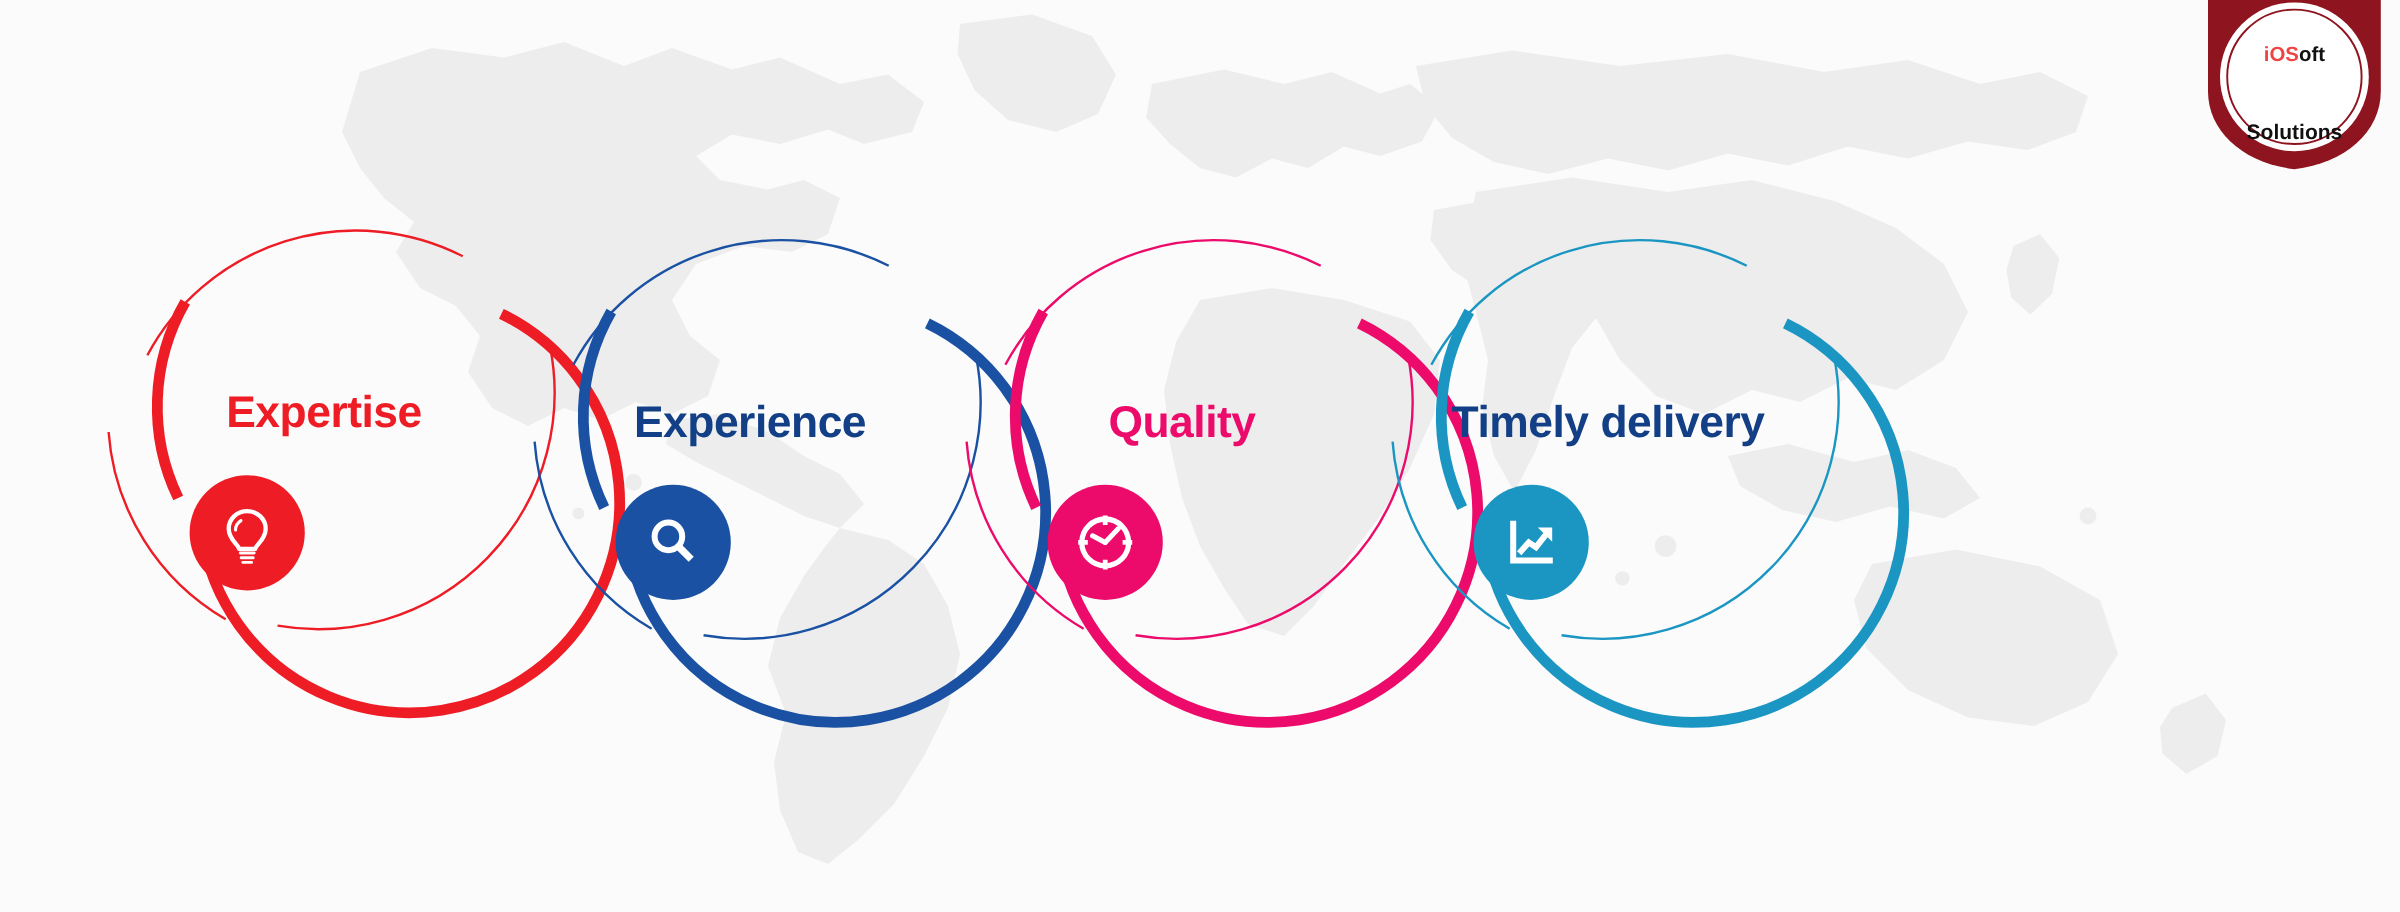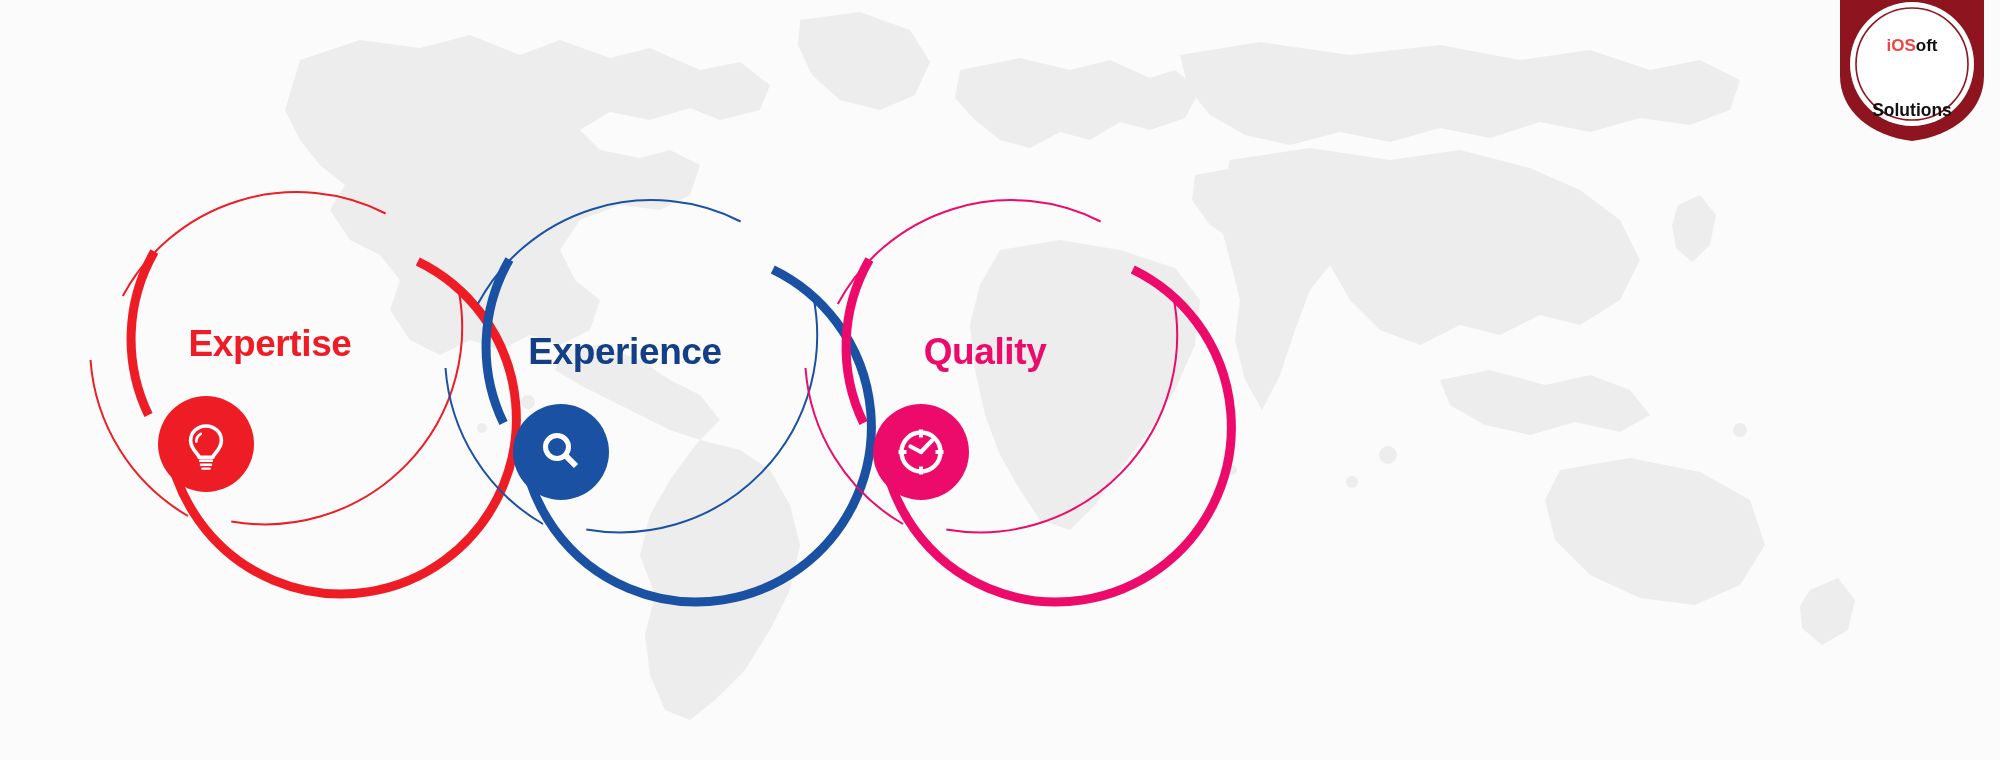--- a/index.html
+++ b/index.html
@@ -186,20 +186,37 @@
         <line x1="29" y1="6.5" x2="29" y2="14.5" stroke="#ffffff" stroke-width="4" stroke-linecap="butt"></line>
         <line x1="29" y1="43.5" x2="29" y2="51.5" stroke="#ffffff" stroke-width="4" stroke-linecap="butt"></line>
         <line x1="6.5" y1="29" x2="14.5" y2="29" stroke="#ffffff" stroke-width="4" stroke-linecap="butt"></line>
         <line x1="43.5" y1="29" x2="51.5" y2="29" stroke="#ffffff" stroke-width="4" stroke-linecap="butt"></line>
         <line x1="29" y1="29" x2="18.5" y2="23.5" stroke="#ffffff" stroke-width="4.2" stroke-linecap="round"></line>
         <line x1="29" y1="29" x2="40" y2="17.5" stroke="#ffffff" stroke-width="4.2" stroke-linecap="round"></line>
       </svg>
     </div>
   </div>
 
+  <div class="circle-card" style="left:1130px;top:128px;">
+    <svg class="ring-svg" viewBox="0 0 420 420">
+      <path d="M 357.8 141.5 A 175 175 0 1 1 108.2 324.2" fill="none" stroke="#1b96c2" stroke-width="9" stroke-linecap="butt"></path>
+      <path d="M 94.4 131.6 A 175 175 0 0 0 88.5 295.0" fill="none" stroke="#1b96c2" stroke-width="9" stroke-linecap="butt"></path>
+      <path d="M 62.8 176.0 A 197 197 0 0 1 325.6 93.5" fill="none" stroke="#1b96c2" stroke-width="2" stroke-linecap="butt"></path>
+      <path d="M 398.2 168.0 A 197 197 0 0 1 171.3 401.4" fill="none" stroke="#1b96c2" stroke-width="2" stroke-linecap="butt"></path>
+      <path d="M 30.5 240.0 A 197 197 0 0 0 128.0 396.0" fill="none" stroke="#1b96c2" stroke-width="2" stroke-linecap="butt"></path>
+    </svg>
+    <div class="circle-label" style="color:#123f85;">Timely delivery</div>
+    <div class="badge" style="left:98px;top:276px;background:#1b96c2;">
+      <svg width="52" height="52" viewBox="0 0 52 52">
+        <path d="M11 8 L11 41 L44 41" fill="none" stroke="#ffffff" stroke-width="5" stroke-linecap="butt" stroke-linejoin="miter"></path>
+        <polyline points="16,35 24,26 30,30 41,16" fill="none" stroke="#ffffff" stroke-width="5" stroke-linecap="butt" stroke-linejoin="miter"></polyline>
+        <polygon points="43.5,13.5 43.5,25.5 31.5,13.5" fill="#ffffff"></polygon>
+      </svg>
+    </div>
+  </div>
 
   <div id="logo">
     <svg class="shield" viewBox="0 0 160 145">
       <path d="M8 0 L152 0 L152 78 C152 112 122 138 80 143 C38 138 8 112 8 78 Z" fill="#8e1520"></path>
       <circle cx="80" cy="66" r="62" fill="#ffffff"></circle>
       <circle cx="80" cy="66" r="56" fill="none" stroke="#8e1520" stroke-width="1.6"></circle>
     </svg>
     <div class="logo-text">
       <span><span class="ios">iOS</span><span class="oft">oft</span></span>
       <span class="sol">Solutions</span>

